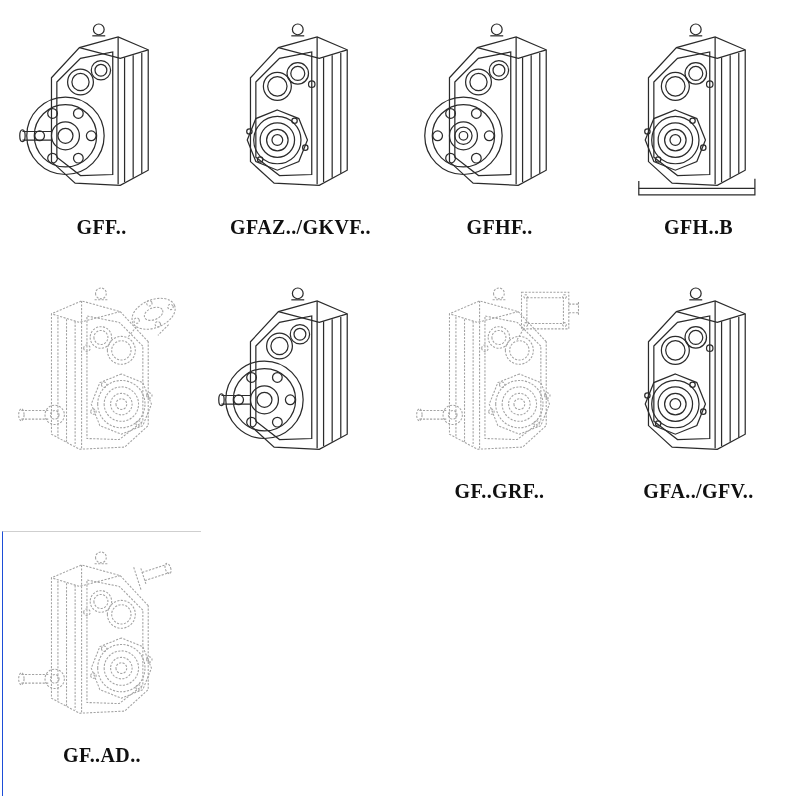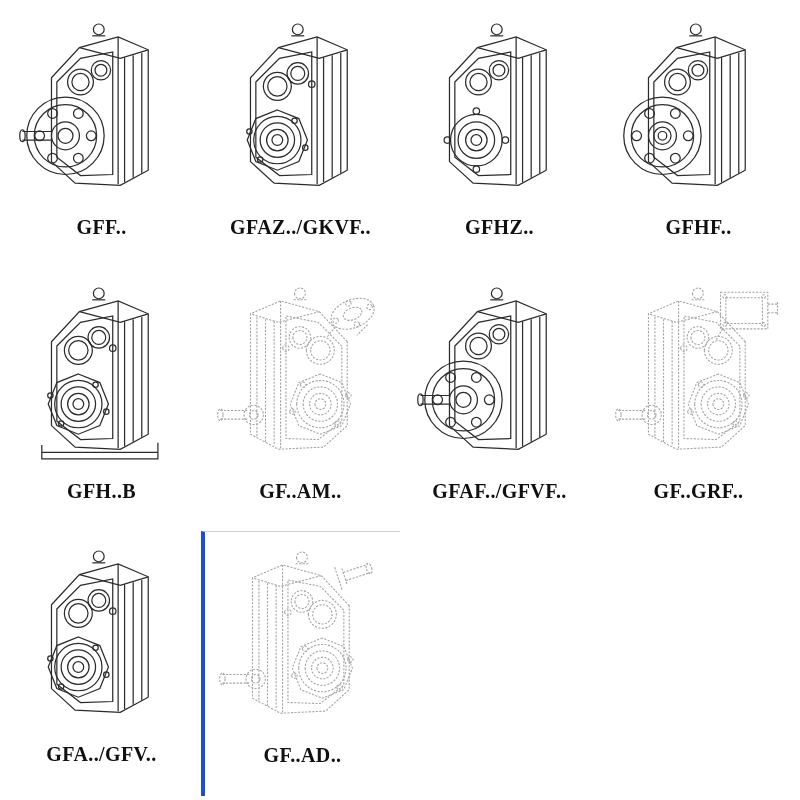--- a/index.html
+++ b/index.html
@@ -3,21 +3,21 @@
 <meta charset="utf-8">
 <style>
   html,body{margin:0;padding:0;background:#ffffff;}
   body{width:800px;height:800px;font-family:"Liberation Serif",serif;overflow:hidden;}
   .catalog{display:grid;grid-template-columns:repeat(4,1fr);width:800px;height:800px;box-sizing:border-box;padding:4px 2px;}
   .cell{display:flex;flex-direction:column;align-items:center;justify-content:flex-start;margin:0;box-sizing:border-box;}
   .drawing{width:172px;height:212px;display:block;}
   figcaption{font-weight:bold;font-size:20px;color:#101010;padding:0 0 10px;letter-spacing:0.4px;text-align:center;white-space:nowrap;}
   .glyph{stroke:#2b2b2b;stroke-width:1.15;fill:none;}
   .cell.light .glyph{stroke:#a3a3a3;stroke-width:1;stroke-dasharray:2 1.3;}
-  .cell.boxed{border-left:4px solid #1d4ed8;border-top:1px solid #cfcfcf;}
+  .cell.boxed{border-left:1px solid #1d4ed8;border-top:1px solid #cfcfcf;}
   .defs-holder{position:absolute;width:0;height:0;}
 </style>
 </head>
 <body>
 
 <svg class="defs-holder" aria-hidden="true">
   <defs>
     <g id="hgL" fill="none">
       <path d="M33 60 L59 32 L95 22 L123 34 L123 146 L97 160 L55 158 L33 138 Z"></path>
       <path d="M95 22 L95 159"></path>
@@ -191,55 +191,47 @@
     <figcaption>GFF..</figcaption>
   </figure>
 
   <figure class="cell">
     <svg class="drawing" viewBox="0 0 160 180">
       <use class="glyph" href="#sym-hollow" xlink:href="#sym-hollow"></use>
     </svg>
     <figcaption>GFAZ../GKVF..</figcaption>
   </figure>
 
-  <figure class="cell">
-    <svg class="drawing" viewBox="0 0 160 180">
-      <use class="glyph" href="#sym-gfhz" xlink:href="#sym-gfhz"></use>
-    </svg>
-    <figcaption>GFHZ..</figcaption>
-  </figure>
 
   <figure class="cell">
     <svg class="drawing" viewBox="0 0 160 180">
       <use class="glyph" href="#sym-gfhf" xlink:href="#sym-gfhf"></use>
     </svg>
     <figcaption>GFHF..</figcaption>
   </figure>
 
 
   <figure class="cell">
     <svg class="drawing" viewBox="0 0 160 180">
       <use class="glyph" href="#sym-ghb" xlink:href="#sym-ghb"></use>
     </svg>
     <figcaption>GFH..B</figcaption>
   </figure>
 
   <figure class="cell light">
     <svg class="drawing" viewBox="0 0 160 180">
       <use class="glyph" href="#sym-am" xlink:href="#sym-am"></use>
     </svg>
-    <figcaption>GF..AM..</figcaption>
   </figure>
 
 
   <figure class="cell">
     <svg class="drawing" viewBox="0 0 160 180">
       <use class="glyph" href="#sym-gff" xlink:href="#sym-gff"></use>
     </svg>
-    <figcaption>GFAF../GFVF..</figcaption>
   </figure>
 
   <figure class="cell light">
     <svg class="drawing" viewBox="0 0 160 180">
       <use class="glyph" href="#sym-grf" xlink:href="#sym-grf"></use>
     </svg>
     <figcaption>GF..GRF..</figcaption>
   </figure>
 
   <figure class="cell">

